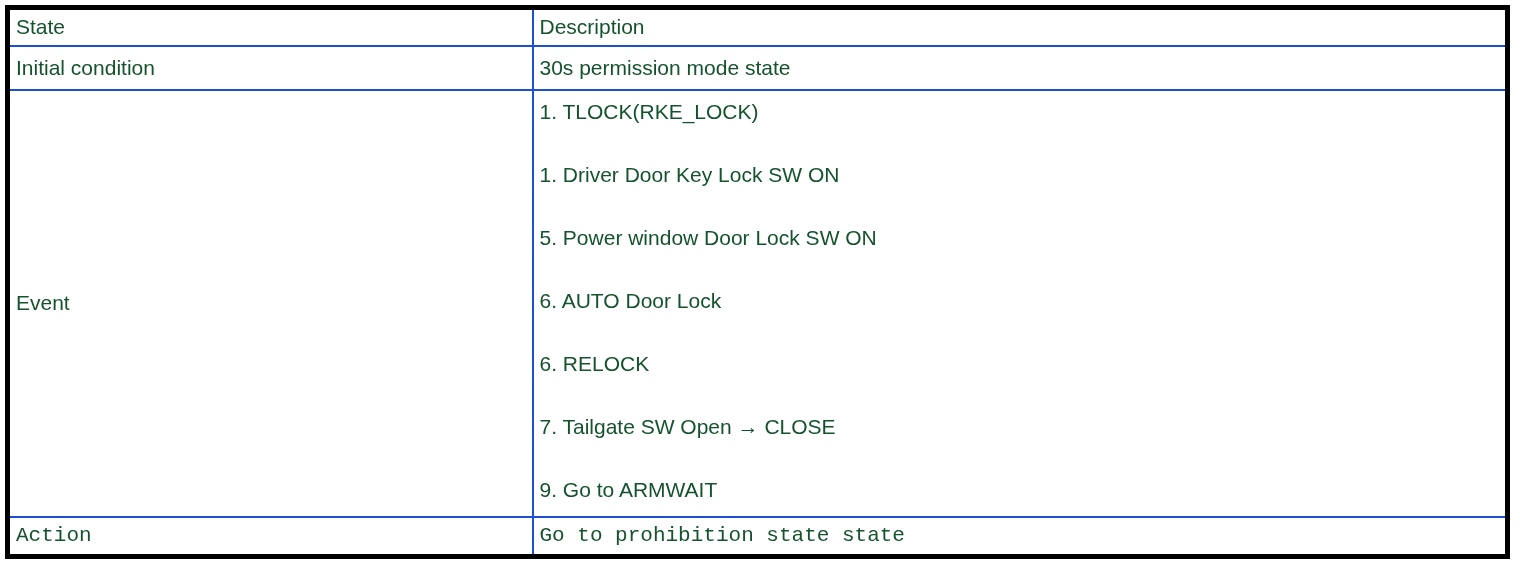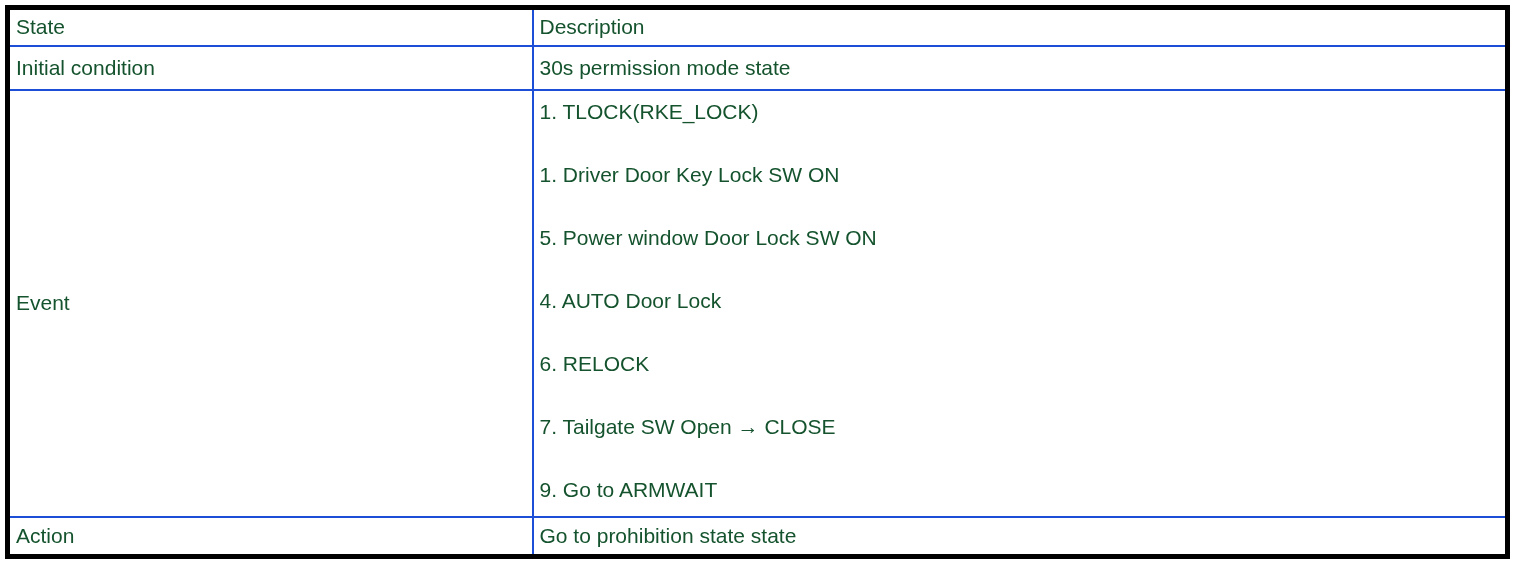--- a/index.html
+++ b/index.html
@@ -31,21 +31,21 @@
     font-size: 21px;
     font-weight: normal;
     text-align: left;
     vertical-align: middle;
     color: #14532d;
     background: #ffffff;
     line-height: 26px;
   }
   tr.header-row th { height: 38px; }
   tr.initial-row td { height: 44px; }
-  tr.action-row td { height: 40px; }
+  tr.action-row td { height: 40px; font-family: Liberation Mono, monospace; }
   td.event-value {
     vertical-align: top;
     padding: 9px 6px;
     margin-left: 24px;
   }
   td.event-value p {
     margin: 0;
     line-height: 24px;
   }
   td.event-value p + p {
@@ -69,21 +69,21 @@
       <tr class="initial-row">
         <td>Initial condition</td>
         <td>30s permission mode state</td>
       </tr>
       <tr class="event-row">
         <td>Event</td>
         <td class="event-value">
           <p>1. TLOCK(RKE_LOCK)</p>
           <p>1. Driver Door Key Lock SW ON</p>
           <p>5. Power window Door Lock SW ON</p>
-          <p>4. AUTO Door Lock</p>
+          <p>6. AUTO Door Lock</p>
           <p>6. RELOCK</p>
           <p>7. Tailgate SW Open → CLOSE</p>
           <p>9. Go to ARMWAIT</p>
         </td>
       </tr>
       <tr class="action-row">
         <td>Action</td>
         <td>Go to prohibition state state</td>
       </tr>
     </tbody>

